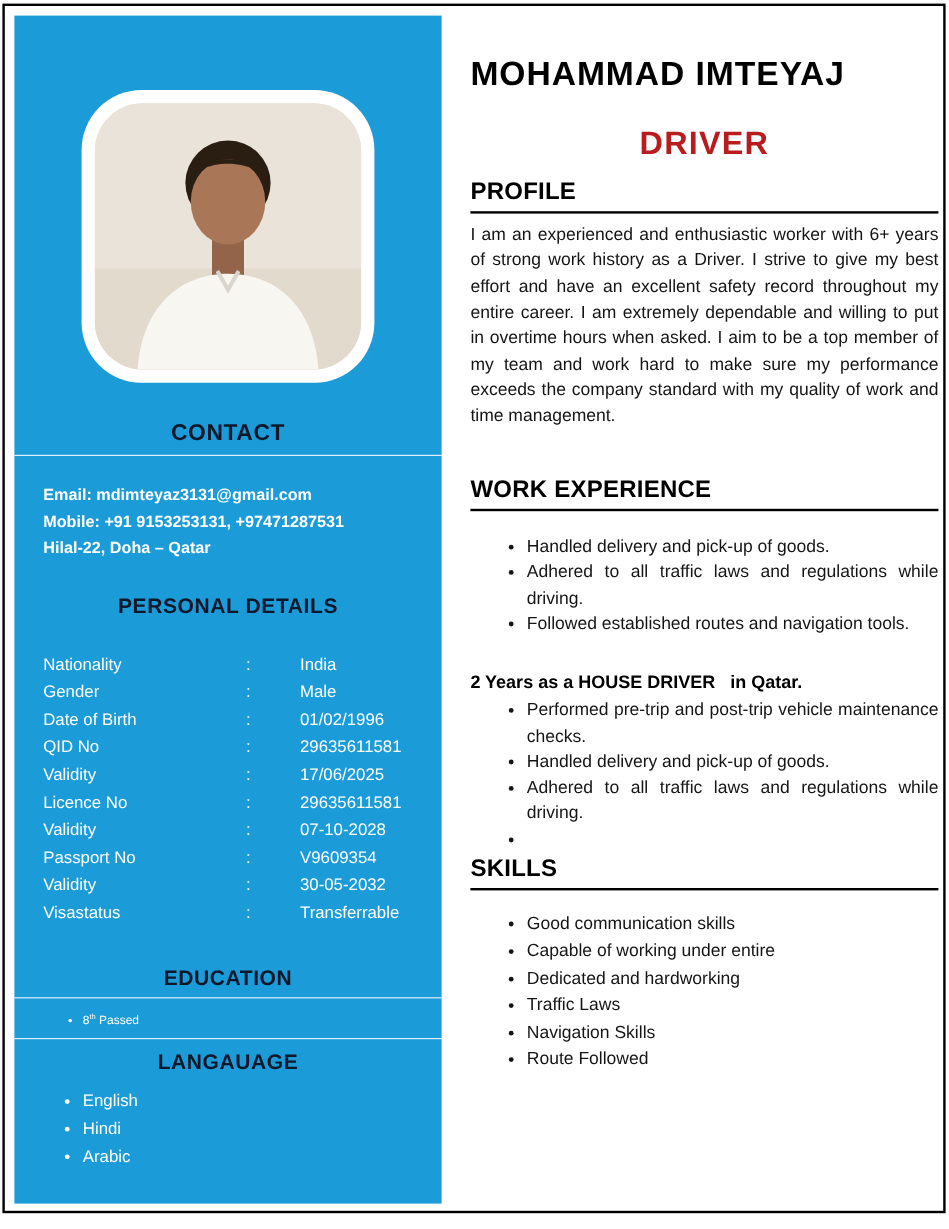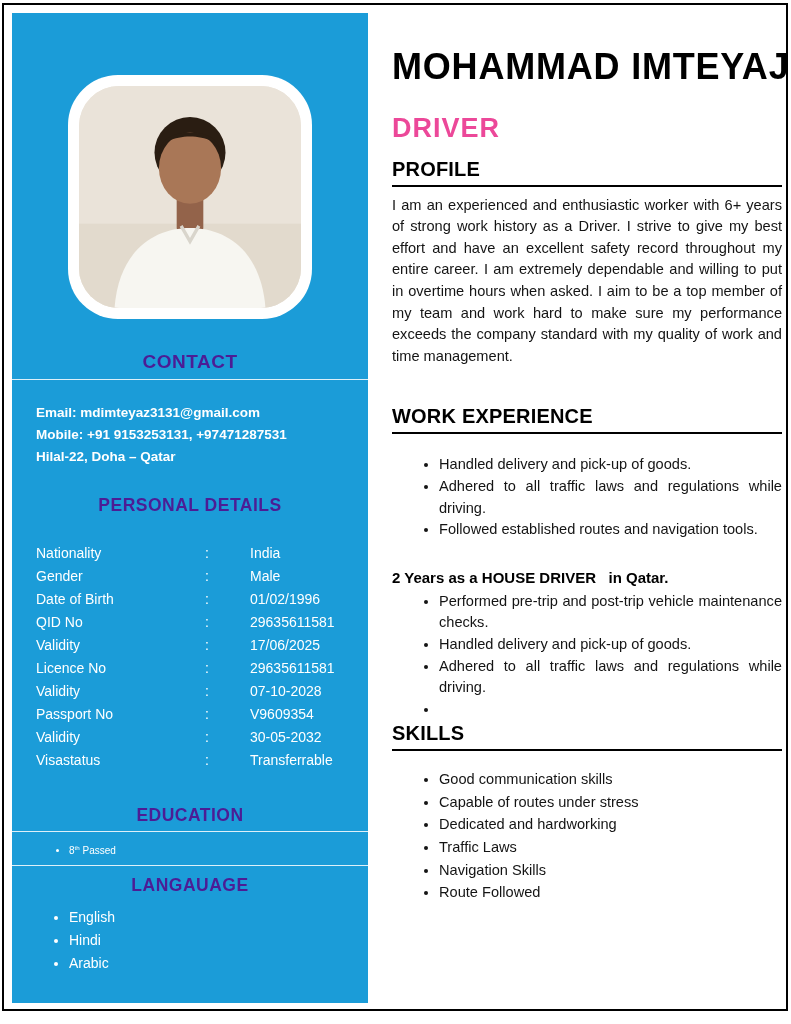--- a/index.html
+++ b/index.html
@@ -8,42 +8,42 @@
     border:2px solid #000;box-sizing:border-box;background:#fff;overflow:hidden;}
 
   
   .sidebar{position:absolute;left:8px;top:8px;width:356px;height:990px;
     background:#1b9cd8;color:#fff;}
   .photo-frame{width:244px;height:244px;margin:62px auto 0;background:#fff;
     border-radius:50px;padding:11px;box-sizing:border-box;}
   .photo{width:100%;height:100%;border-radius:40px;overflow:hidden;background:#eae3d9;}
   .photo svg{display:block;width:100%;height:100%;}
   .side-heading{margin:32px 0 0;text-align:center;font-size:19px;font-weight:bold;
-    letter-spacing:.5px;color:#4c1d95;line-height:22px;}
+    letter-spacing:.5px;color:#0f172a;line-height:22px;}
   .side-heading.small{font-size:17.5px;}
   .side-heading.pd{margin-top:26px;}
   .side-heading.edu{margin-top:32px;}
   .side-heading.lang{margin-top:8px;}
   .side-rule{height:1px;background:rgba(255,255,255,.85);margin-top:6px;}
   .side-rule.r2{margin-top:5px;}
   .contact-block{margin:22px 20px 0 24px;font-size:13.5px;font-weight:bold;line-height:22px;}
   .details{margin:26px 12px 0 24px;font-size:14px;}
   .detail-row{display:grid;grid-template-columns:169px 45px 1fr;line-height:23px;}
   .side-list{list-style:disc;margin:6px 0 0;padding-left:57px;font-size:10px;}
   .side-list li{line-height:19px;}
   .side-list.lg{margin-top:10px;font-size:14px;}
   .side-list.lg li{line-height:23px;}
   sup{font-size:62%;}
 
   
   .main{position:absolute;left:388px;top:36px;width:390px;color:#000;}
-  .name{font-size:36px;font-weight:bold;letter-spacing:.8px;line-height:1.1;
+  .name{font-size:28px;font-weight:bold;letter-spacing:.8px;line-height:1.1;
     margin:6px 0 0;white-space:nowrap;}
-  .subtitle{margin-top:26px;text-align:left;font-size:27px;font-weight:bold;
-    color:#ec4899;letter-spacing:1px;}
+  .subtitle{margin-top:26px;text-align:center;font-size:27px;font-weight:bold;
+    color:#b91c1c;letter-spacing:1px;}
   .section-heading{margin:14px 0 0;font-size:20px;font-weight:bold;
     border-bottom:2.5px solid #000;padding-bottom:4px;letter-spacing:.2px;}
   .section-heading.we{margin-top:38px;}
   .section-heading.sk{margin-top:2px;}
   .profile-text{margin:8px 0 0;font-size:14.6px;line-height:1.48;text-align:justify;color:#141414;}
   .job{margin-top:20px;}
   .job.q{margin-top:28px;}
   .job-title{font-size:15px;font-weight:bold;white-space:pre-wrap;}
   .bullets{margin:5px 0 0;padding-left:47px;font-size:14.6px;color:#141414;}
   .bullets li{line-height:1.48;text-align:justify;}
@@ -175,20 +175,20 @@
         <li>Performed pre-trip and post-trip vehicle maintenance checks.</li>
         <li>Handled delivery and pick-up of goods.</li>
         <li>Adhered to all traffic laws and regulations while driving.</li>
         <li>&nbsp;</li>
       </ul>
     </div>
 
     <h2 class="section-heading sk">SKILLS</h2>
     <ul class="bullets skills">
       <li>Good communication skills</li>
-      <li>Capable of routes under stress</li>
+      <li>Capable of working under entire</li>
       <li>Dedicated and hardworking</li>
       <li>Traffic Laws</li>
       <li>Navigation Skills</li>
       <li>Route Followed</li>
     </ul>
   </main>
 </div>
 
 </body></html>

